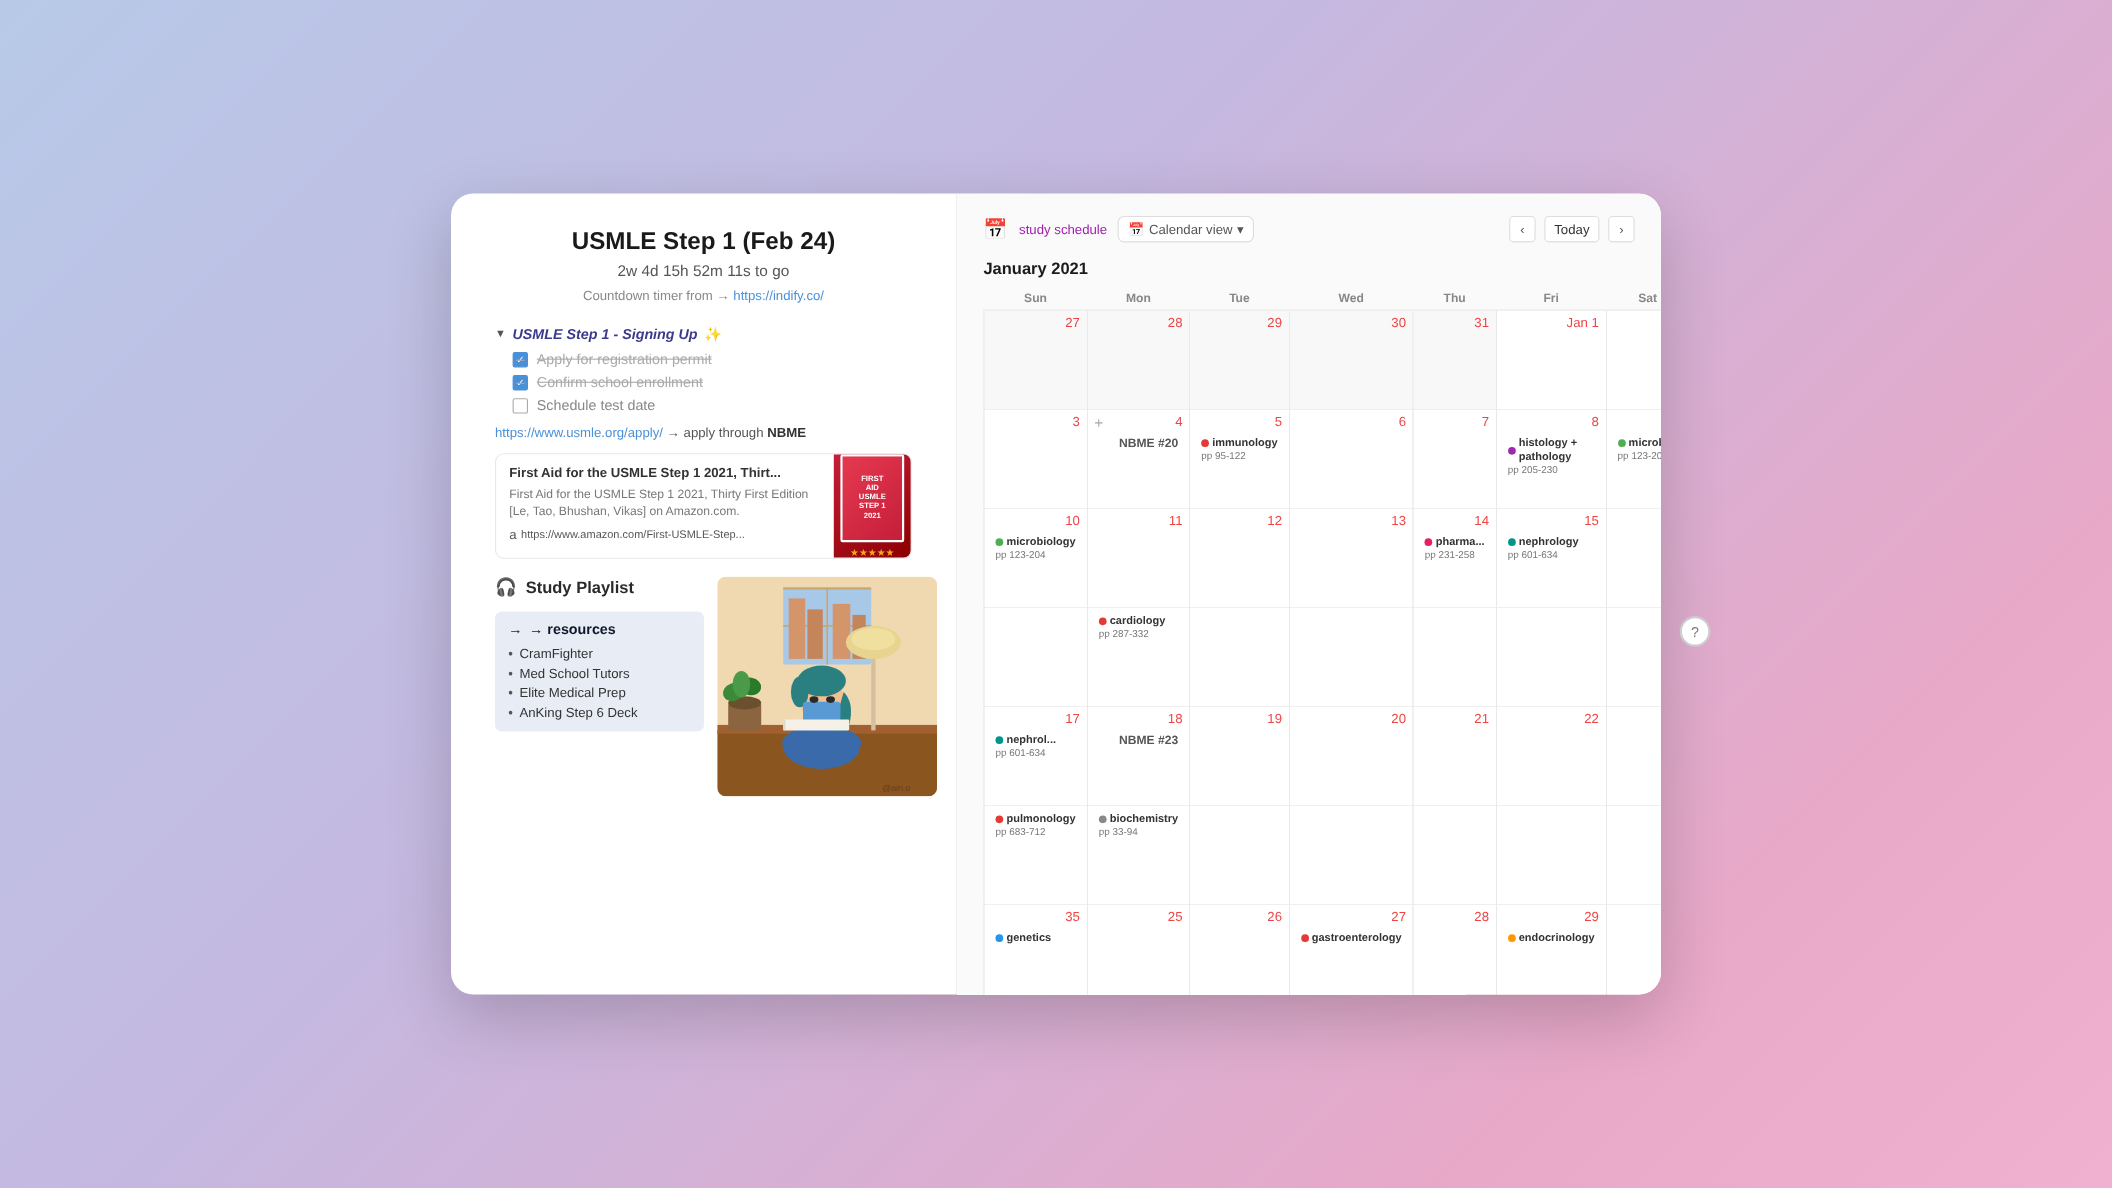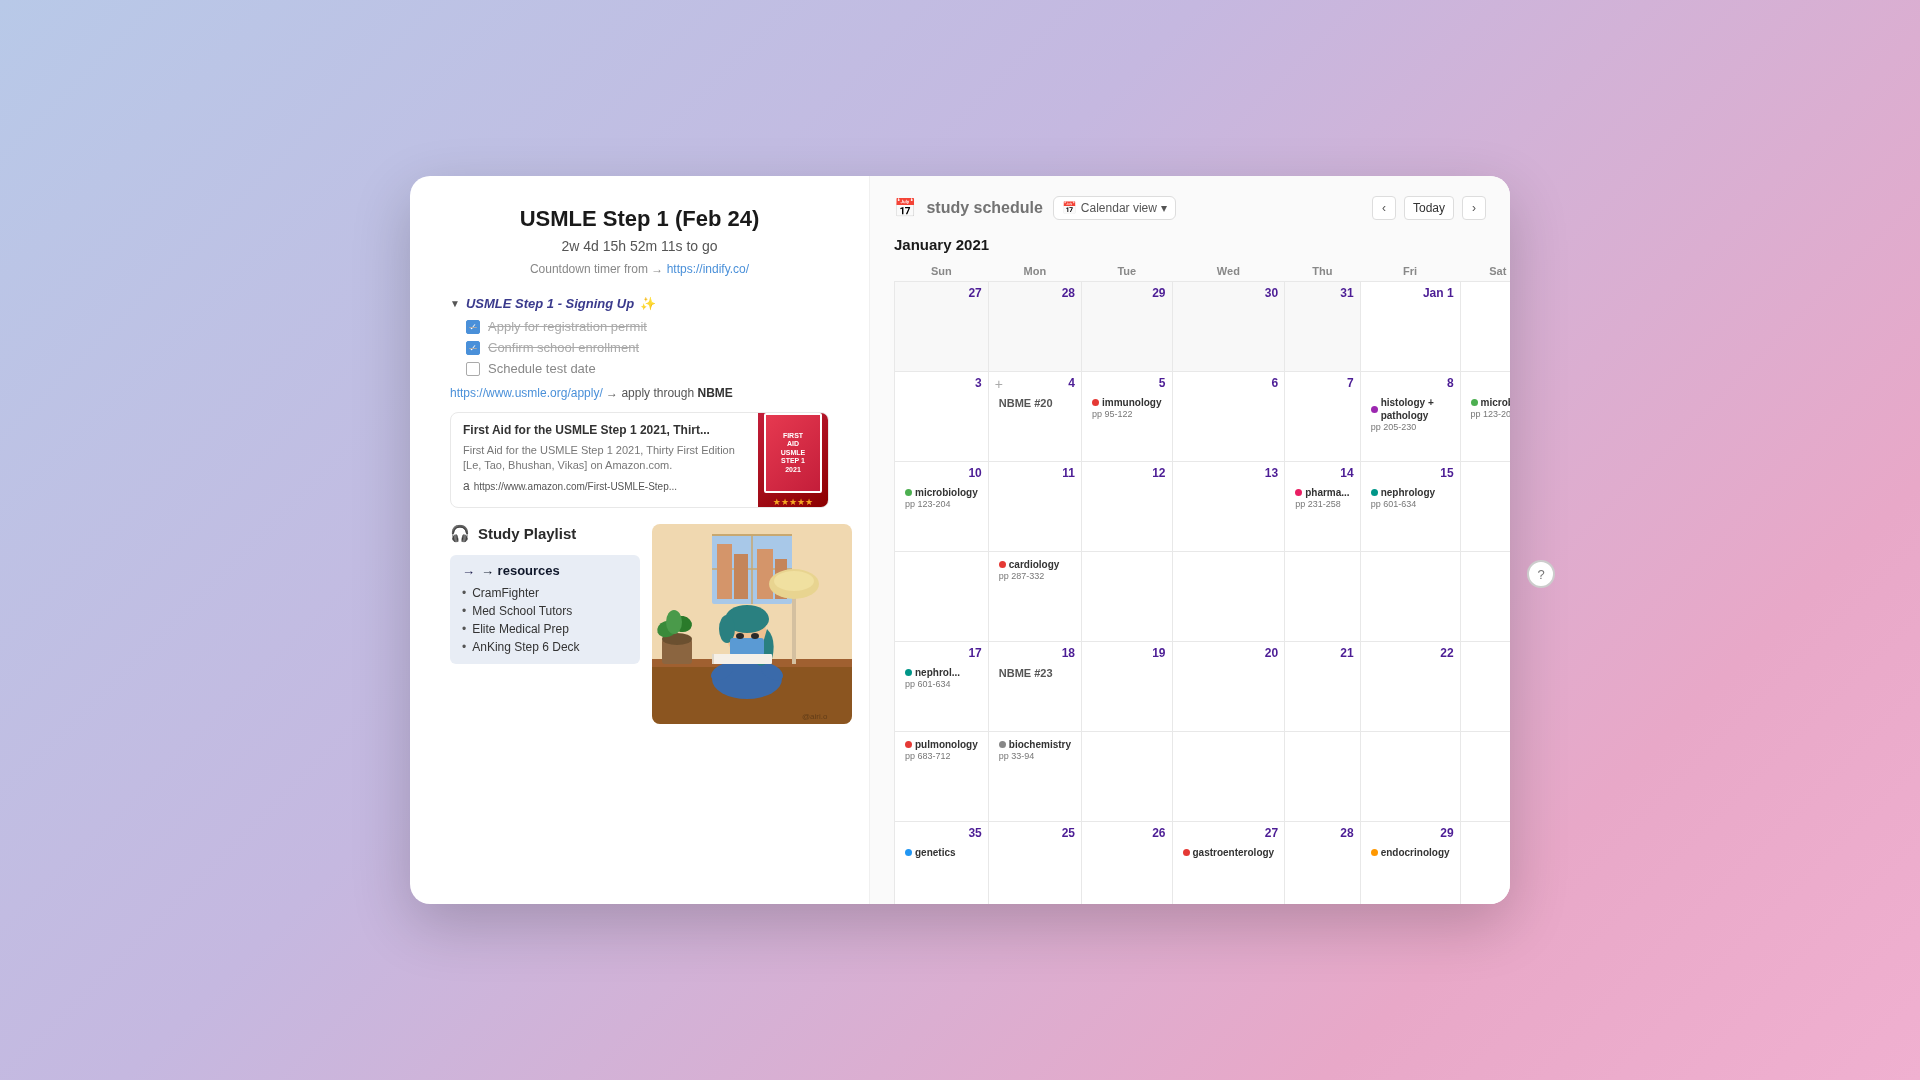--- a/index.html
+++ b/index.html
@@ -253,23 +253,23 @@
     }
     .calendar-title-area {
       display: flex;
       align-items: center;
       gap: 10px;
     }
     .schedule-icon {
       font-size: 18px;
     }
     .schedule-label {
-      font-size: 16px;
-      font-weight: 700;
-      color: #737373;
+      font-size: 12px;
+      font-weight: 400;
+      color: #a21caf;
     }
     .view-selector {
       display: flex;
       align-items: center;
       gap: 4px;
       font-size: 12px;
       color: #555;
       border: 1px solid #ddd;
       border-radius: 6px;
       padding: 4px 8px;
@@ -329,24 +329,24 @@
       height: 90px;
       width: calc(100% / 7);
       background: white;
       position: relative;
     }
     .calendar-grid td.other-month {
       background: #f8f8f8;
     }
     .day-num {
       font-size: 12px;
-      color: #4c1d95;
+      color: #ef4444;
       text-align: right;
       margin-bottom: 4px;
-      font-weight: 700;
+      font-weight: 400;
     }
     .day-add-btn {
       position: absolute;
       top: 4px;
       left: 6px;
       font-size: 14px;
       color: #aaa;
       cursor: pointer;
     }
     .cal-event {
@@ -380,20 +380,21 @@
     .dot-red { background: #e53935; }
     .dot-pink { background: #e91e63; }
     .dot-orange { background: #ff9800; }
     .dot-blue { background: #2196f3; }
     .dot-teal { background: #009688; }
     .dot-purple { background: #9c27b0; }
     .nbme-event {
       font-size: 11px;
       font-weight: 600;
       color: #555;
+      text-align: right;
     }
     .help-btn {
       position: fixed;
       right: 340px;
       bottom: 380px;
       width: 28px;
       height: 28px;
       border-radius: 50%;
       border: 2px solid #ccc;
       background: white;

